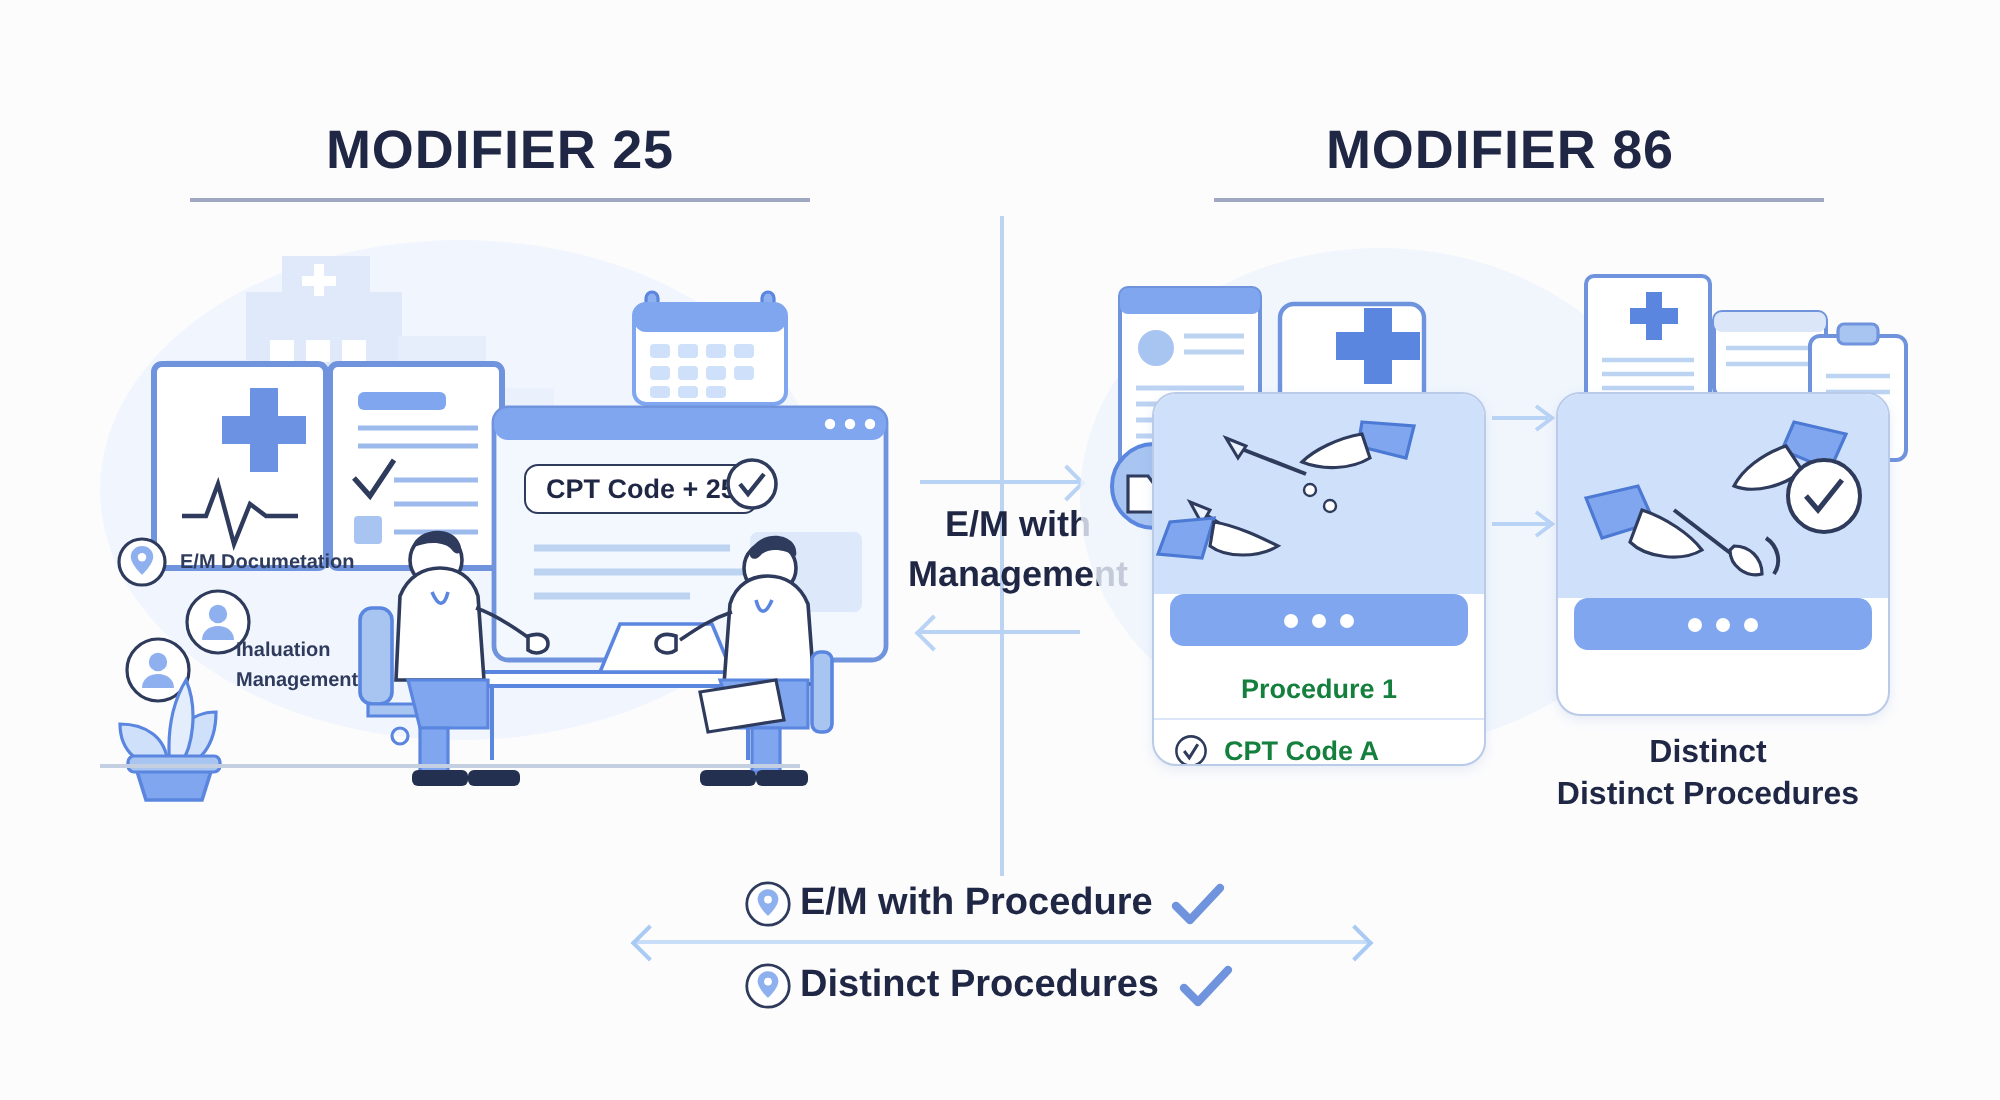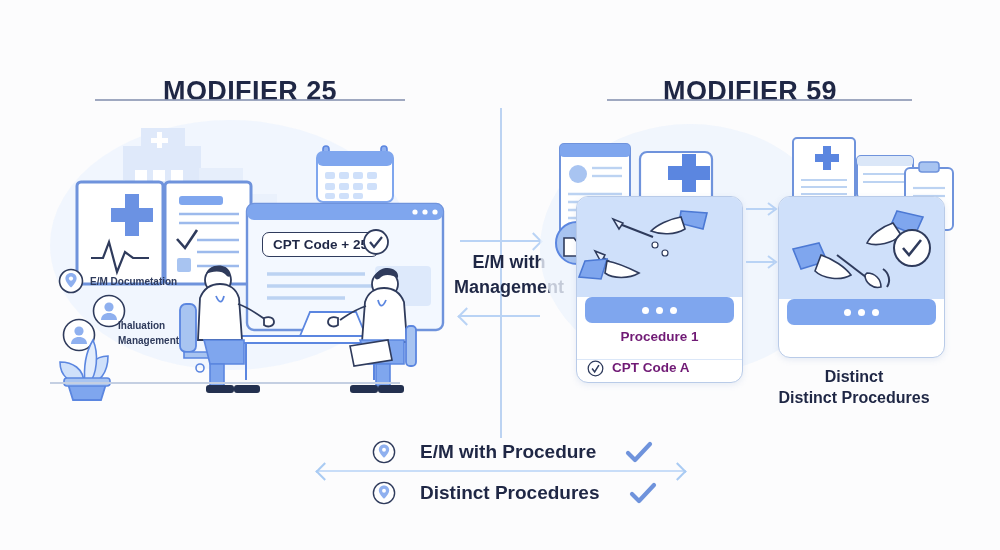--- a/index.html
+++ b/index.html
@@ -15,21 +15,20 @@
 
   
   .panel-title{
     position:absolute;
     font-size:27px;
     font-weight:bold;
     letter-spacing:0.4px;
     color:#1f2745;
     text-align:center;
     white-space:nowrap;
-    margin-top:16px;
   }
   .title-rule{
     position:absolute;
     height:2px;
     background:#8e99b5;
     opacity:.85;
   }
 
   
   .center-line{
@@ -58,21 +57,21 @@
   .bottom-arrow{
     position:absolute;left:318px;top:470px;width:366px;height:2px;background:#c8ddf8;
   }
   .bottom-arrow:before,.bottom-arrow:after{
     content:"";position:absolute;width:11px;height:11px;
     border-top:2px solid #a9cbf3;border-right:2px solid #a9cbf3;top:-5px;
   }
   .bottom-arrow:before{left:0;transform:rotate(-135deg);}
   .bottom-arrow:after{right:0;transform:rotate(45deg);}
   .sum-row{
-    position:absolute;display:flex;align-items:center;gap:24px;
+    position:absolute;display:flex;align-items:center;gap:4px;
     font-size:19px;font-weight:bold;color:#1f2745;white-space:nowrap;
   }
   #summary-row-0{left:372px;top:440px;}
   #summary-row-1{left:372px;top:481px;}
   .pin{width:24px;height:24px;flex:0 0 24px;}
   .tick{width:26px;height:20px;flex:0 0 26px;margin-left:6px;}
 
   
   .scene{position:absolute;}
   #left-scene{left:40px;top:120px;width:420px;height:290px;}
@@ -103,23 +102,23 @@
     border-radius:12px;
     box-shadow:0 2px 6px rgba(120,150,200,.16);
     overflow:hidden;
   }
   .card-strip{
     height:26px;background:#7fa6ee;display:flex;align-items:center;
     justify-content:center;gap:7px;
   }
   .dot{width:7px;height:7px;border-radius:50%;background:#ffffff;}
   .card-row{
-    display:flex;align-items:flex-start;gap:8px;
+    display:flex;align-items:center;gap:8px;
     height:30px;padding:0 10px;
-    font-size:13.5px;font-weight:bold;color:#701a75;
+    font-size:13.5px;font-weight:bold;color:#15803d;
     border-bottom:1.3px solid #dbe7f8;
     white-space:nowrap;
   }
   .card-row:last-child{border-bottom:none;}
   .card-row.head{justify-content:center;}
   .mini-ic{width:17px;height:17px;flex:0 0 17px;}
 
   .caption{
     position:absolute;text-align:center;
     font-size:16px;font-weight:bold;line-height:21px;color:#1f2745;
@@ -128,21 +127,21 @@
   svg{display:block;overflow:visible;}
 </style>
 </head>
 <body>
 
 <div class="stage">
 
   <div class="panel-title" style="left:100px;top:60px;width:300px;">MODIFIER 25</div>
   <div class="title-rule" style="left:95px;top:99px;width:310px;"></div>
 
-  <div class="panel-title" style="left:600px;top:60px;width:300px;">MODIFIER 59</div>
+  <div class="panel-title" style="left:600px;top:60px;width:300px;">MODIFIER 86</div>
   <div class="title-rule" style="left:607px;top:99px;width:305px;"></div>
 
   <div class="center-line"></div>
   <div class="arrow right" id="arrow-top"></div>
   <div class="arrow left" id="arrow-bottom"></div>
   <div class="center-label">
     <span>E/M with</span><br>
     <span>Management</span>
   </div>
 

